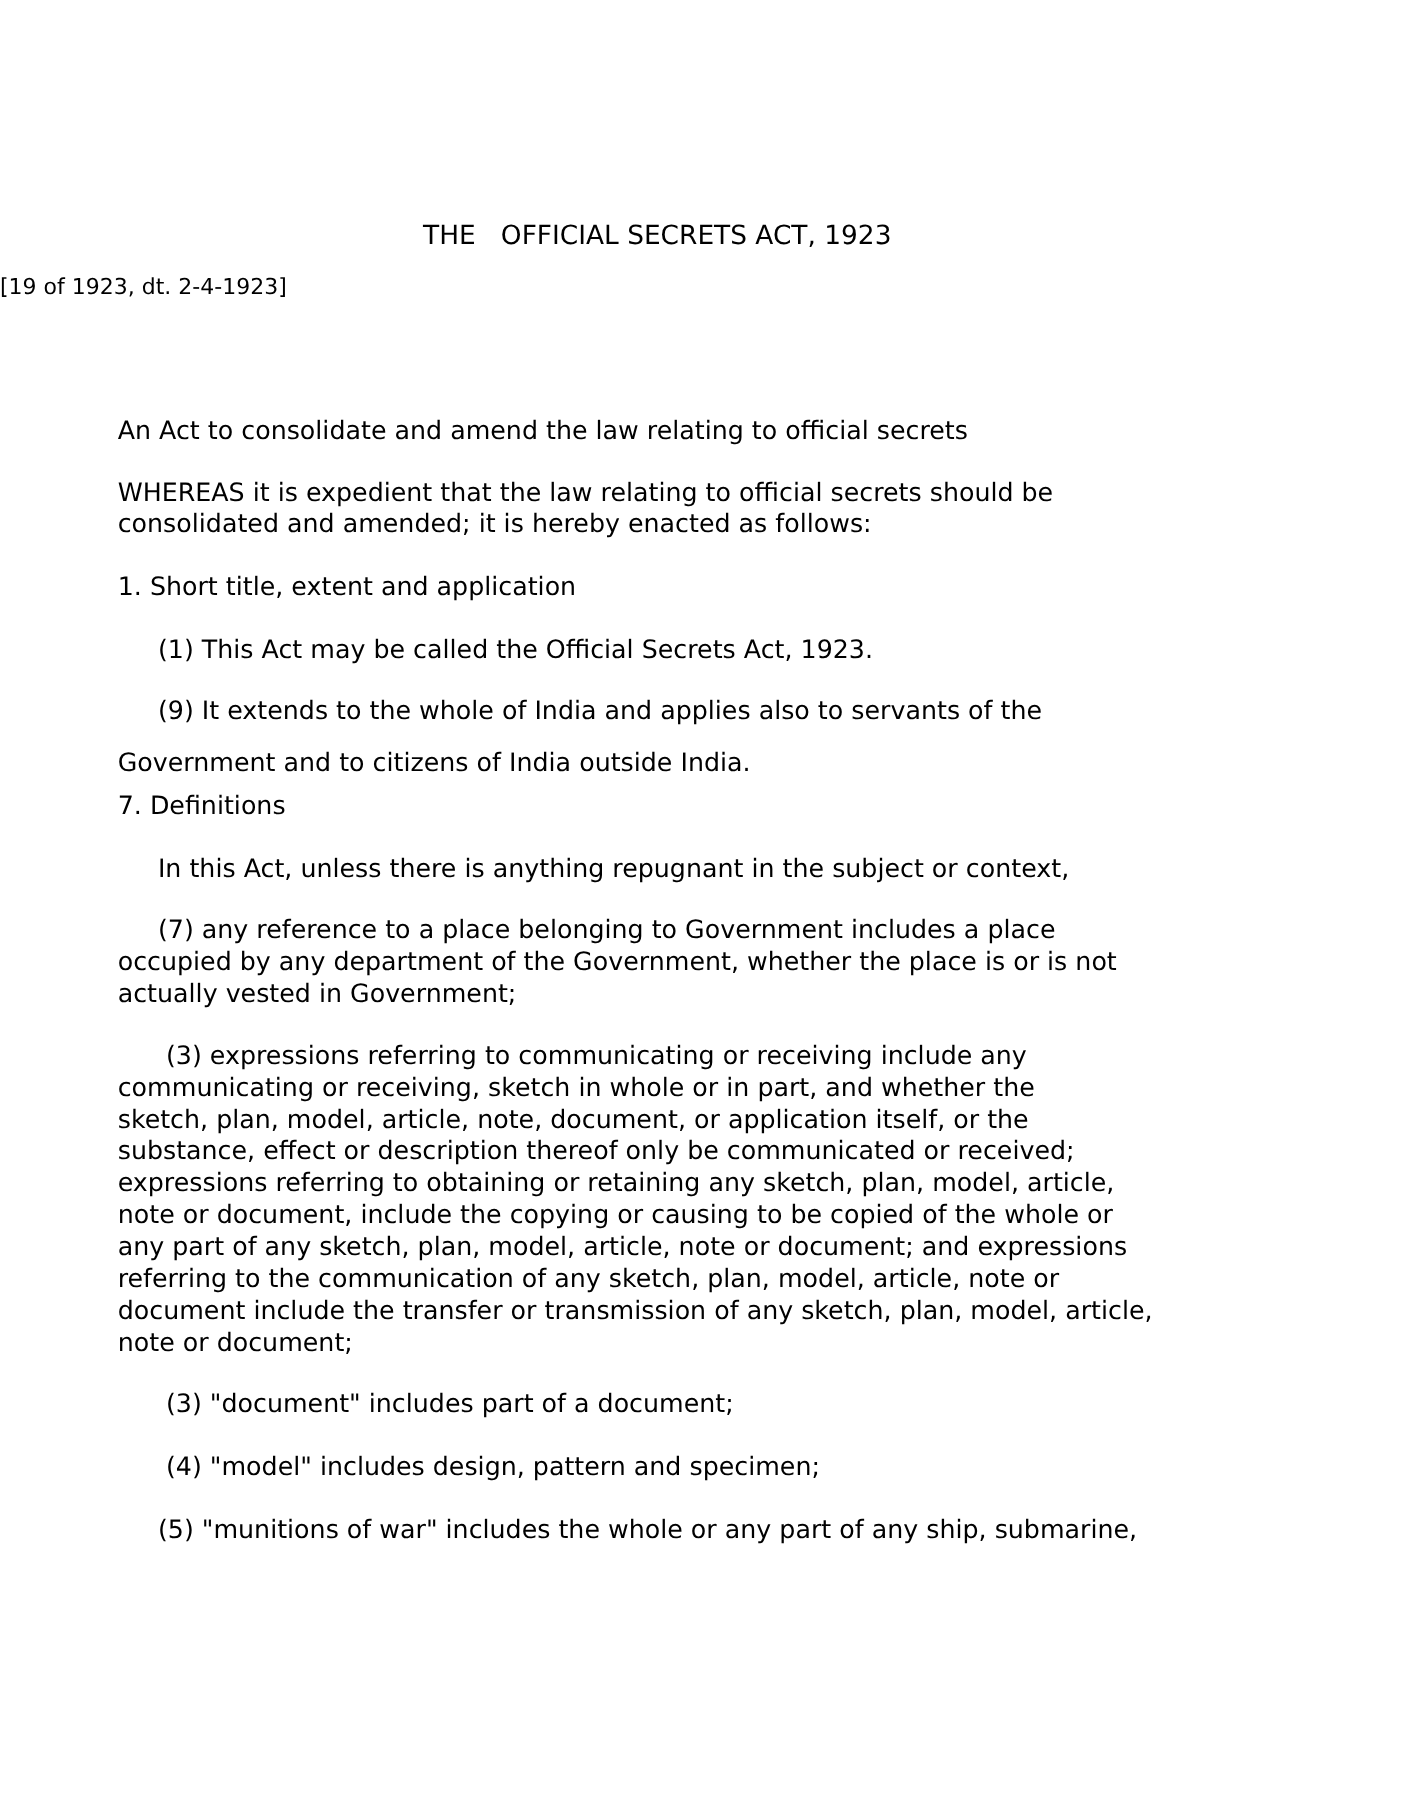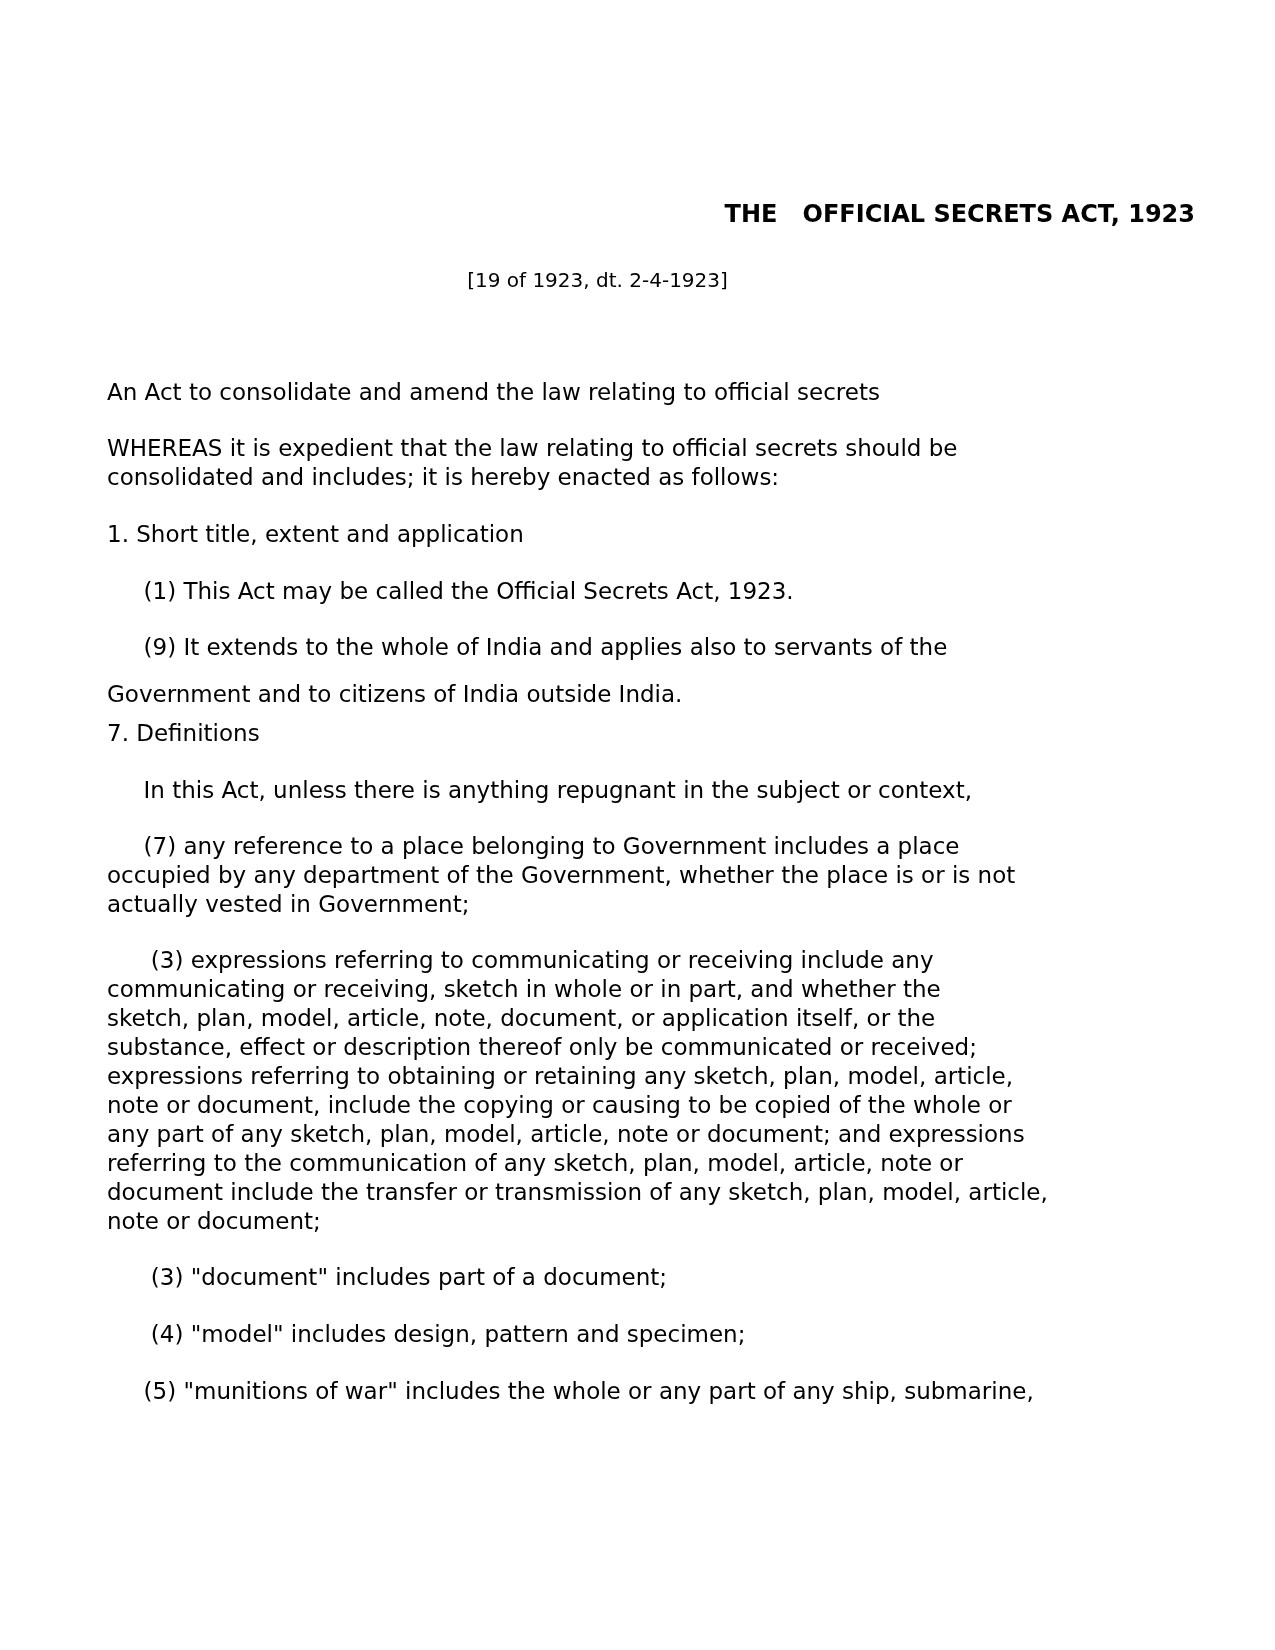--- a/index.html
+++ b/index.html
@@ -1,35 +1,35 @@
 <!DOCTYPE html>
 <html><head>
 <meta charset="utf-8">
 <style>
   html, body { margin: 0; padding: 0; background: #ffffff; }
   body { width: 1275px; height: 1650px; position: relative; overflow: hidden;
          font-family: "DejaVu Sans", sans-serif; color: #000; }
   .ln { position: absolute; left: 107px; font-size: 23px; line-height: 28px; white-space: pre; }
-  .title { position: absolute; left: 0; width: 1195px; text-align: right; top: 200px;
-           font-weight: bold; font-size: 24px; white-space: pre; }
-  .sub { position: absolute; left: 0; width: 1195px; text-align: center; top: 268px;
+  .title { position: absolute; left: 0; width: 1195px; text-align: center; top: 200px;
+           font-weight: normal; font-size: 24px; white-space: pre; }
+  .sub { position: absolute; left: 0; width: 1195px; text-align: left; top: 248px;
          font-size: 20px; }
   .it { }
 </style>
 </head>
 <body>
 
 <div>
   <div class="title">THE   OFFICIAL SECRETS ACT, 1923</div>
   <div class="sub">[19 of 1923, dt. 2-4-1923]</div>
 
   <div class="ln it" style="top:378px">An Act to consolidate and amend the law relating to official secrets</div>
 
   <div class="ln" style="top:434px">WHEREAS it is expedient that the law relating to official secrets should be</div>
-  <div class="ln" style="top:463px">consolidated and includes; it is hereby enacted as follows:</div>
+  <div class="ln" style="top:463px">consolidated and amended; it is hereby enacted as follows:</div>
 
   <div class="ln" style="top:520px">1. Short title, extent and application</div>
 
   <div class="ln" style="top:577px">     (1) This Act may be called the Official Secrets Act, 1923.</div>
 
   <div class="ln" style="top:633px">     (9) It extends to the whole of India and applies also to servants of the</div>
   <div class="ln" style="top:680px">Government and to citizens of India outside India.</div>
 
   <div class="ln" style="top:719px">7. Definitions</div>
 

